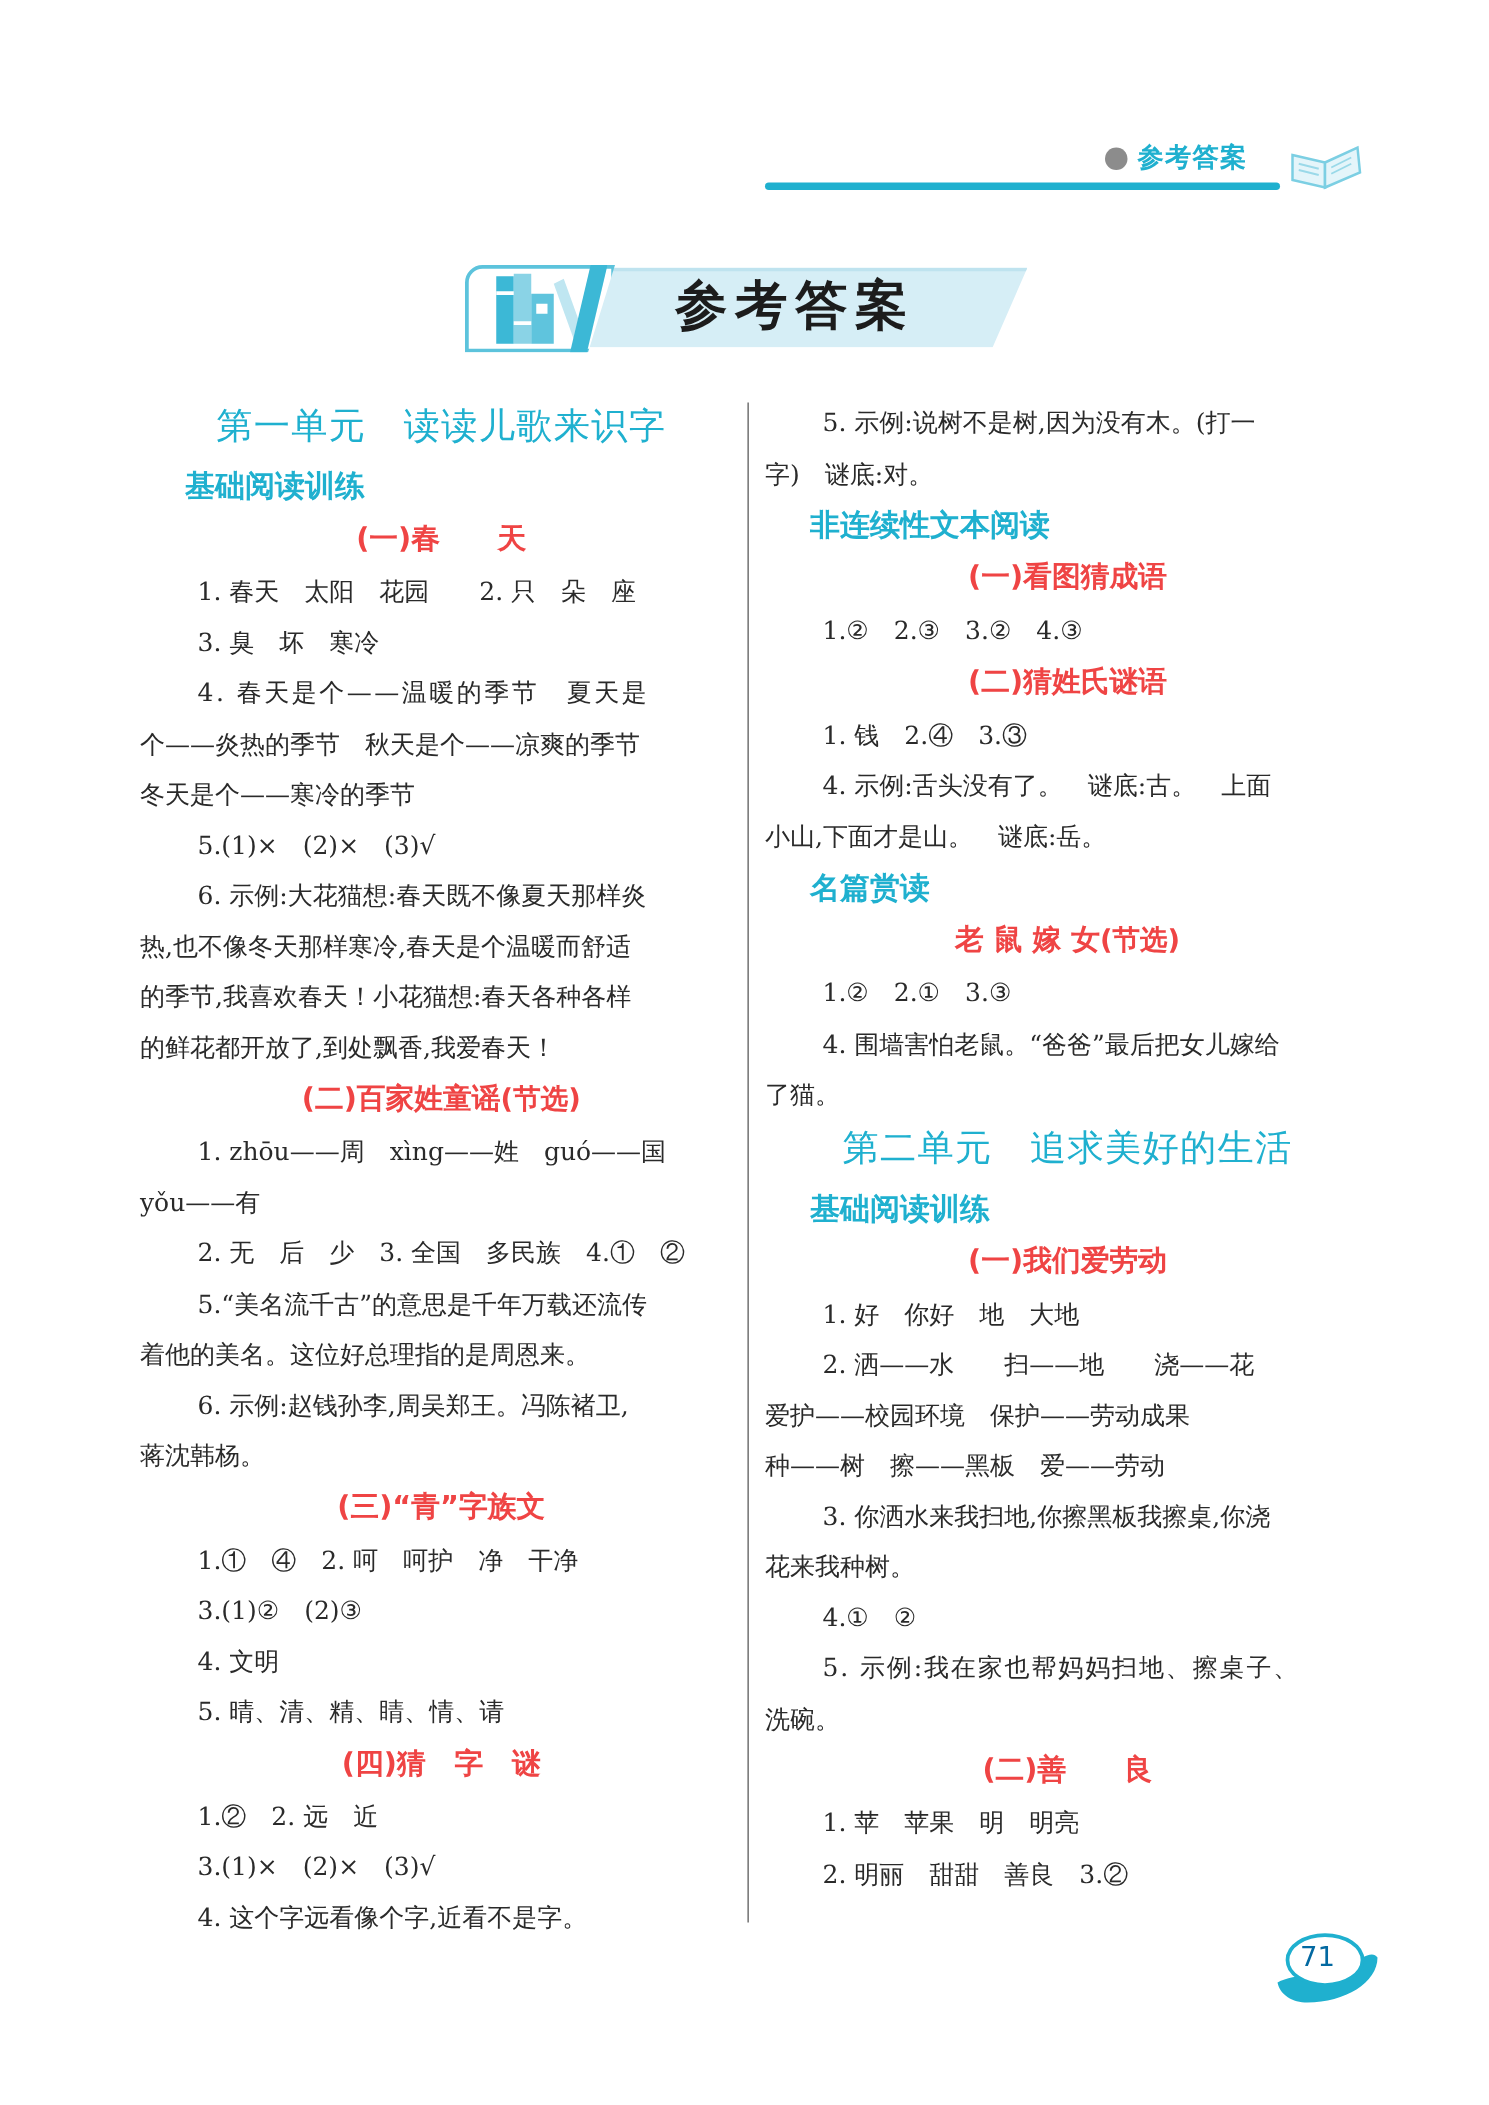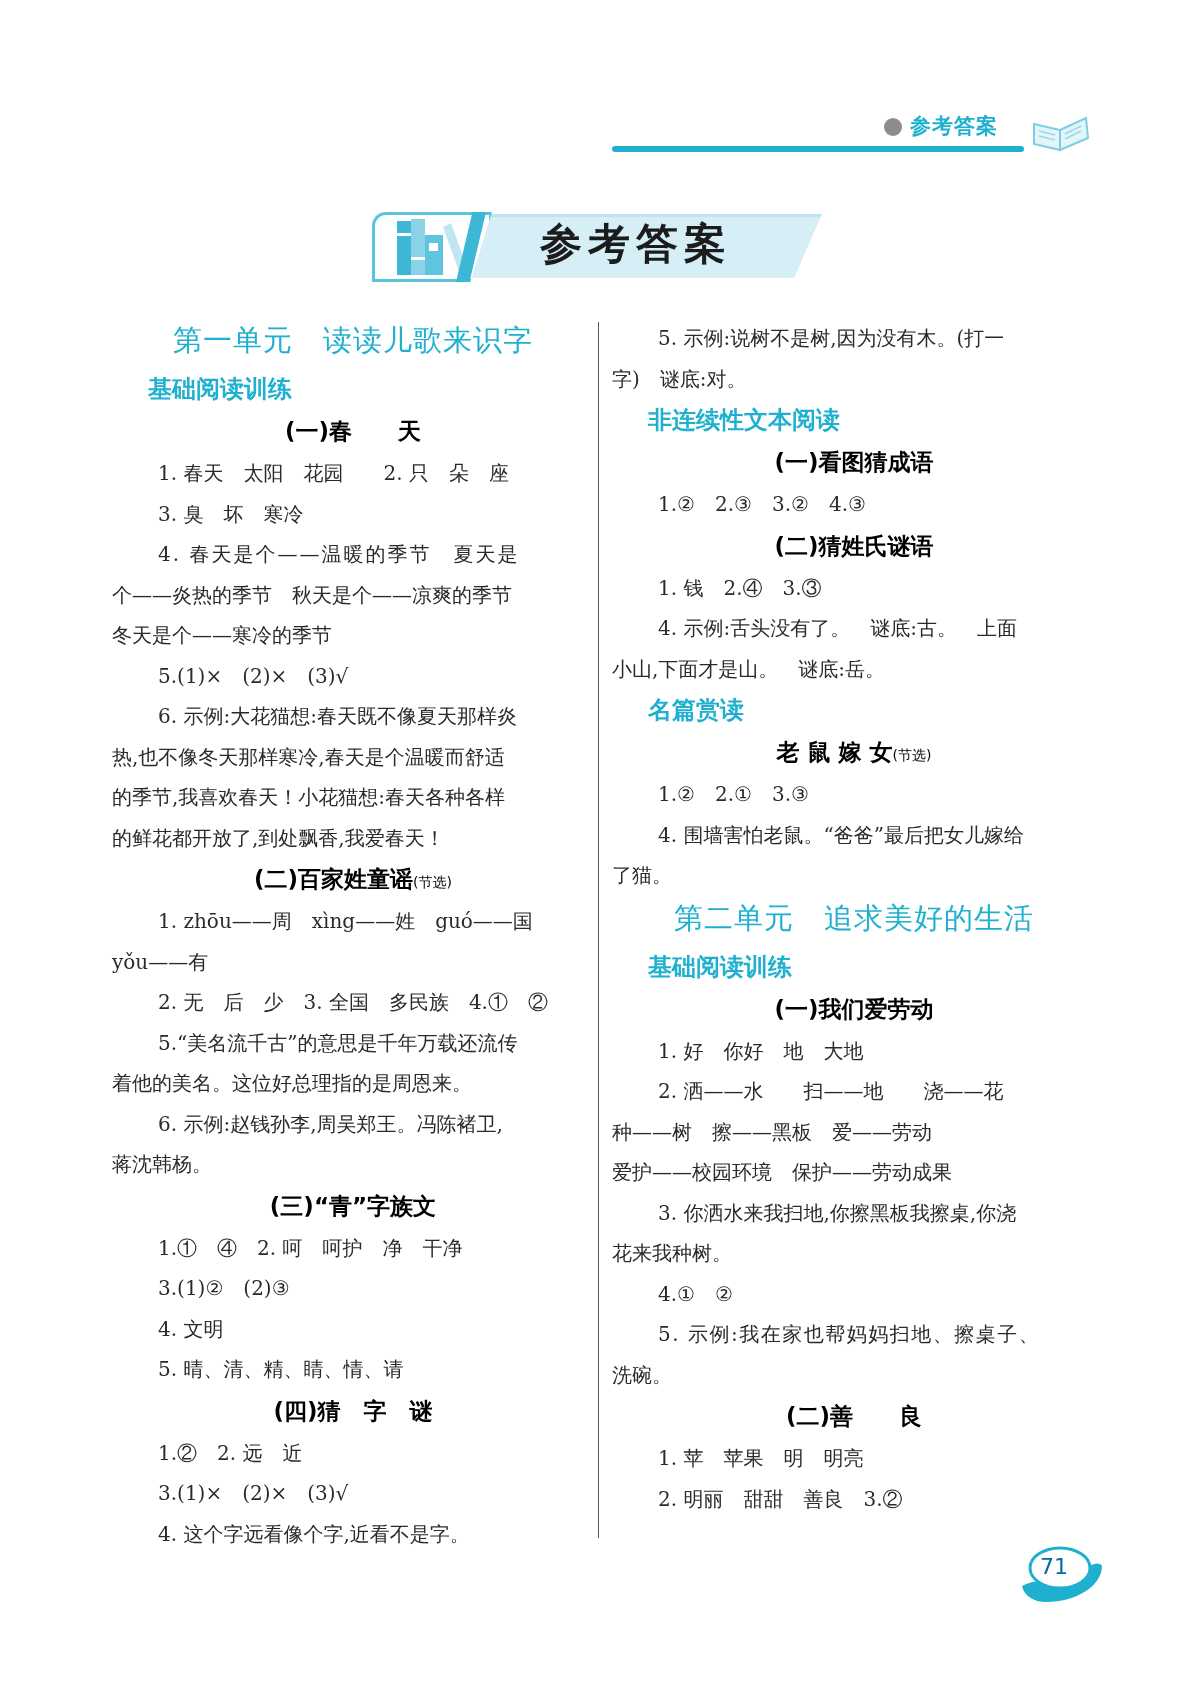--- a/index.html
+++ b/index.html
@@ -20,22 +20,22 @@
 
   .col-divider { position: absolute; left: 598px; top: 322px; width: 1px; height: 1216px; background: #555; }
 
   .col { position: absolute; top: 318px; }
   .col-left { left: 112px; width: 482px; }
   .col-right { left: 612px; width: 484px; }
 
   .unit-title { font-family: "DejaVu Sans", sans-serif; font-size: 29px; color: #1fb0cf; text-align: center; height: 50px; line-height: 44px; letter-spacing: 1px; word-spacing: 18px; }
   .unit-title span.gap { display: inline-block; width: 30px; }
   .section { font-family: "DejaVu Sans", sans-serif; font-weight: bold; font-size: 24px; color: #1fb0cf; height: 42px; line-height: 42px; margin-left: 36px; }
-  .subhead { font-family: "DejaVu Sans", sans-serif; font-weight: bold; font-size: 23px; color: #000000; text-align: center; height: 43px; line-height: 43px; }
-  .subhead small { font-size: 14px; font-weight: normal; }
+  .subhead { font-family: "DejaVu Sans", sans-serif; font-weight: bold; font-size: 23px; color: #ef4444; text-align: center; height: 43px; line-height: 43px; }
+  .subhead small { font-size: 22px; font-weight: bold; }
   .line { font-size: 20px; line-height: 40.5px; height: 40.5px; white-space: nowrap; overflow: visible; }
   .ind { padding-left: 46px; }
   .u { text-decoration-color: #3cb8d6; text-underline-offset: 6px; text-decoration-thickness: 2px; }
 
   .page-num { position: absolute; left: 1016px; top: 1542px; width: 90px; height: 64px; }
   .page-num-text { position: absolute; left: 24px; top: 12px; font-family: "DejaVu Sans", sans-serif; font-size: 22px; color: #0369a1; }
 </style>
 </head>
 <body>
 
@@ -126,22 +126,22 @@
   <div class="line ind">4. 围墙害怕老鼠。“爸爸”最后把女儿嫁给</div>
   <div class="line">了猫。</div>
 
   <div class="unit-title">
     <span>第二单元</span><span class="gap"></span><span>追求美好的生活</span>
   </div>
   <div class="section">基础阅读训练</div>
   <div class="subhead">(一)我们爱劳动</div>
   <div class="line ind">1. 好　你好　地　大地</div>
   <div class="line ind">2. 洒——水　　扫——地　　浇——花</div>
+  <div class="line">爱护——校园环境　保护——劳动成果</div>
   <div class="line">种——树　擦——黑板　爱——劳动</div>
-  <div class="line">爱护——校园环境　保护——劳动成果</div>
   <div class="line ind"><span>3. </span><span class="u">你洒水来我扫地,你擦黑板我擦桌,你浇</span></div>
   <div class="line"><span class="u">花来我种树。</span></div>
   <div class="line ind">4.①　②</div>
   <div class="line ind" style="letter-spacing:1.5px;">5. 示例:我在家也帮妈妈扫地、擦桌子、</div>
   <div class="line">洗碗。</div>
 
   <div class="subhead">(二)善　　良</div>
   <div class="line ind">1. 苹　苹果　明　明亮</div>
   <div class="line ind">2. 明丽　甜甜　善良　3.②</div>
 </div>

